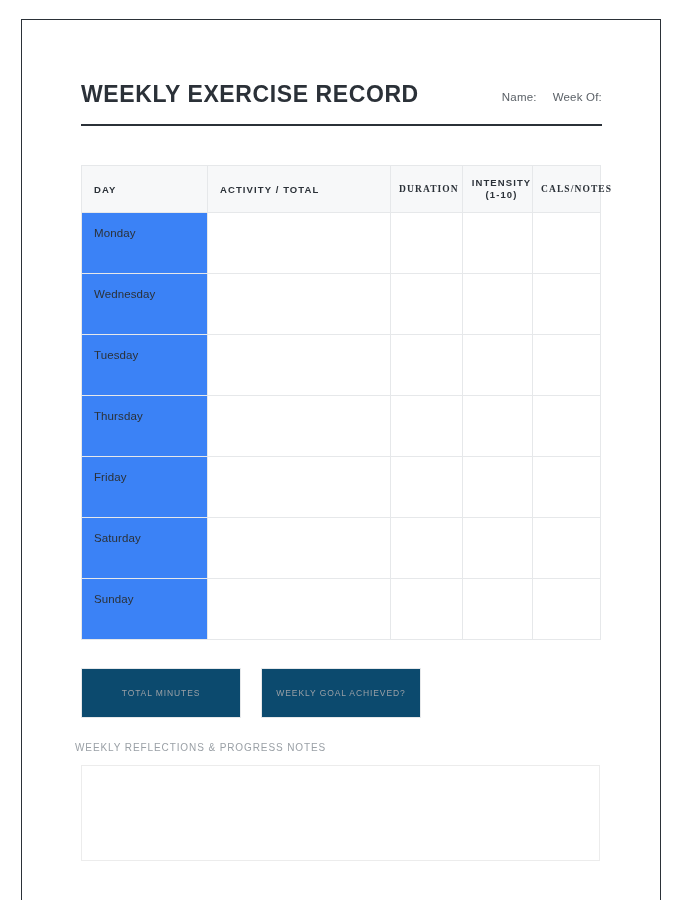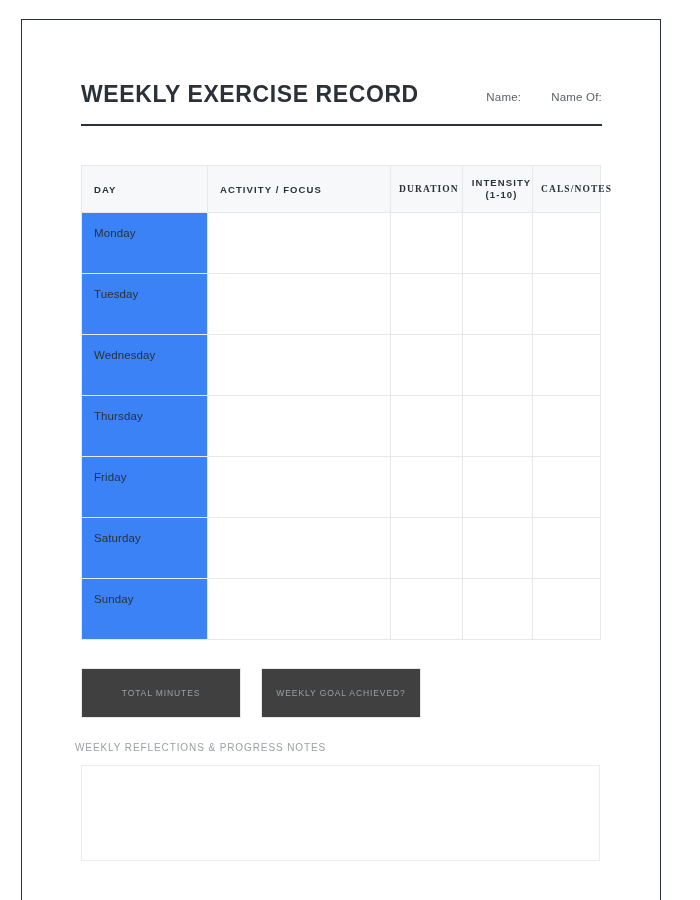--- a/index.html
+++ b/index.html
@@ -50,21 +50,21 @@
   .doc-title {
     font-size: 23px;
     font-weight: bold;
     letter-spacing: 0.6px;
     color: #2b3138;
     line-height: 1.1;
     white-space: nowrap;
   }
   .meta-fields {
     display: flex;
-    gap: 30px;
+    gap: 16px;
     padding-bottom: 4px;
     white-space: nowrap;
   }
   .meta-field {
     font-size: 11.5px;
     color: #5b6167;
     letter-spacing: 0.2px;
   }
   .title-rule {
     margin-top: 17px;
@@ -134,21 +134,21 @@
     gap: 20px;
   }
   .summary-box {
     width: 160px;
     height: 50px;
     border: 1px solid #e6e8ea;
     box-sizing: border-box;
     display: flex;
     align-items: center;
     justify-content: center;
-    background: #404040;
+    background: #0c4a6e;
   }
   .summary-label {
     font-size: 8.5px;
     letter-spacing: 0.9px;
     color: #9aa0a6;
     text-transform: uppercase;
     white-space: nowrap;
   }
 
   
@@ -177,41 +177,41 @@
 <body>
 
 <div id="page-sheet">
   <div id="page-inner">
 
     <div class="header-block">
       <div class="header-row">
         <div class="doc-title">WEEKLY EXERCISE RECORD</div>
         <div class="meta-fields">
           <span class="meta-field">Name:</span>
-          <span class="meta-field">Name Of:</span>
+          <span class="meta-field">Week Of:</span>
         </div>
       </div>
       <div class="title-rule"></div>
     </div>
 
     <table class="record-table">
       <colgroup>
         <col class="c-day">
         <col class="c-activity">
         <col class="c-duration">
         <col class="c-intensity">
         <col class="c-cals">
       </colgroup>
       <thead>
         <tr>
           <th>
             <div class="th-inner">DAY</div>
           </th>
           <th>
-            <div class="th-inner">ACTIVITY / FOCUS</div>
+            <div class="th-inner">ACTIVITY / TOTAL</div>
           </th>
           <th>
             <div class="th-inner tight">DURATION</div>
           </th>
           <th>
             <div class="th-two-line">
               <div>INTENSITY</div>
               <div>(1-10)</div>
             </div>
           </th>
@@ -225,30 +225,30 @@
           <td class="day-cell">
               <div class="day-label">Monday</div>
             </td>
           <td></td>
           <td></td>
           <td></td>
           <td></td>
         </tr>
         <tr>
           <td class="day-cell">
+              <div class="day-label">Wednesday</div>
+            </td>
+          <td></td>
+          <td></td>
+          <td></td>
+          <td></td>
+        </tr>
+        <tr>
+          <td class="day-cell">
               <div class="day-label">Tuesday</div>
-            </td>
-          <td></td>
-          <td></td>
-          <td></td>
-          <td></td>
-        </tr>
-        <tr>
-          <td class="day-cell">
-              <div class="day-label">Wednesday</div>
             </td>
           <td></td>
           <td></td>
           <td></td>
           <td></td>
         </tr>
         <tr>
           <td class="day-cell">
               <div class="day-label">Thursday</div>
             </td>

